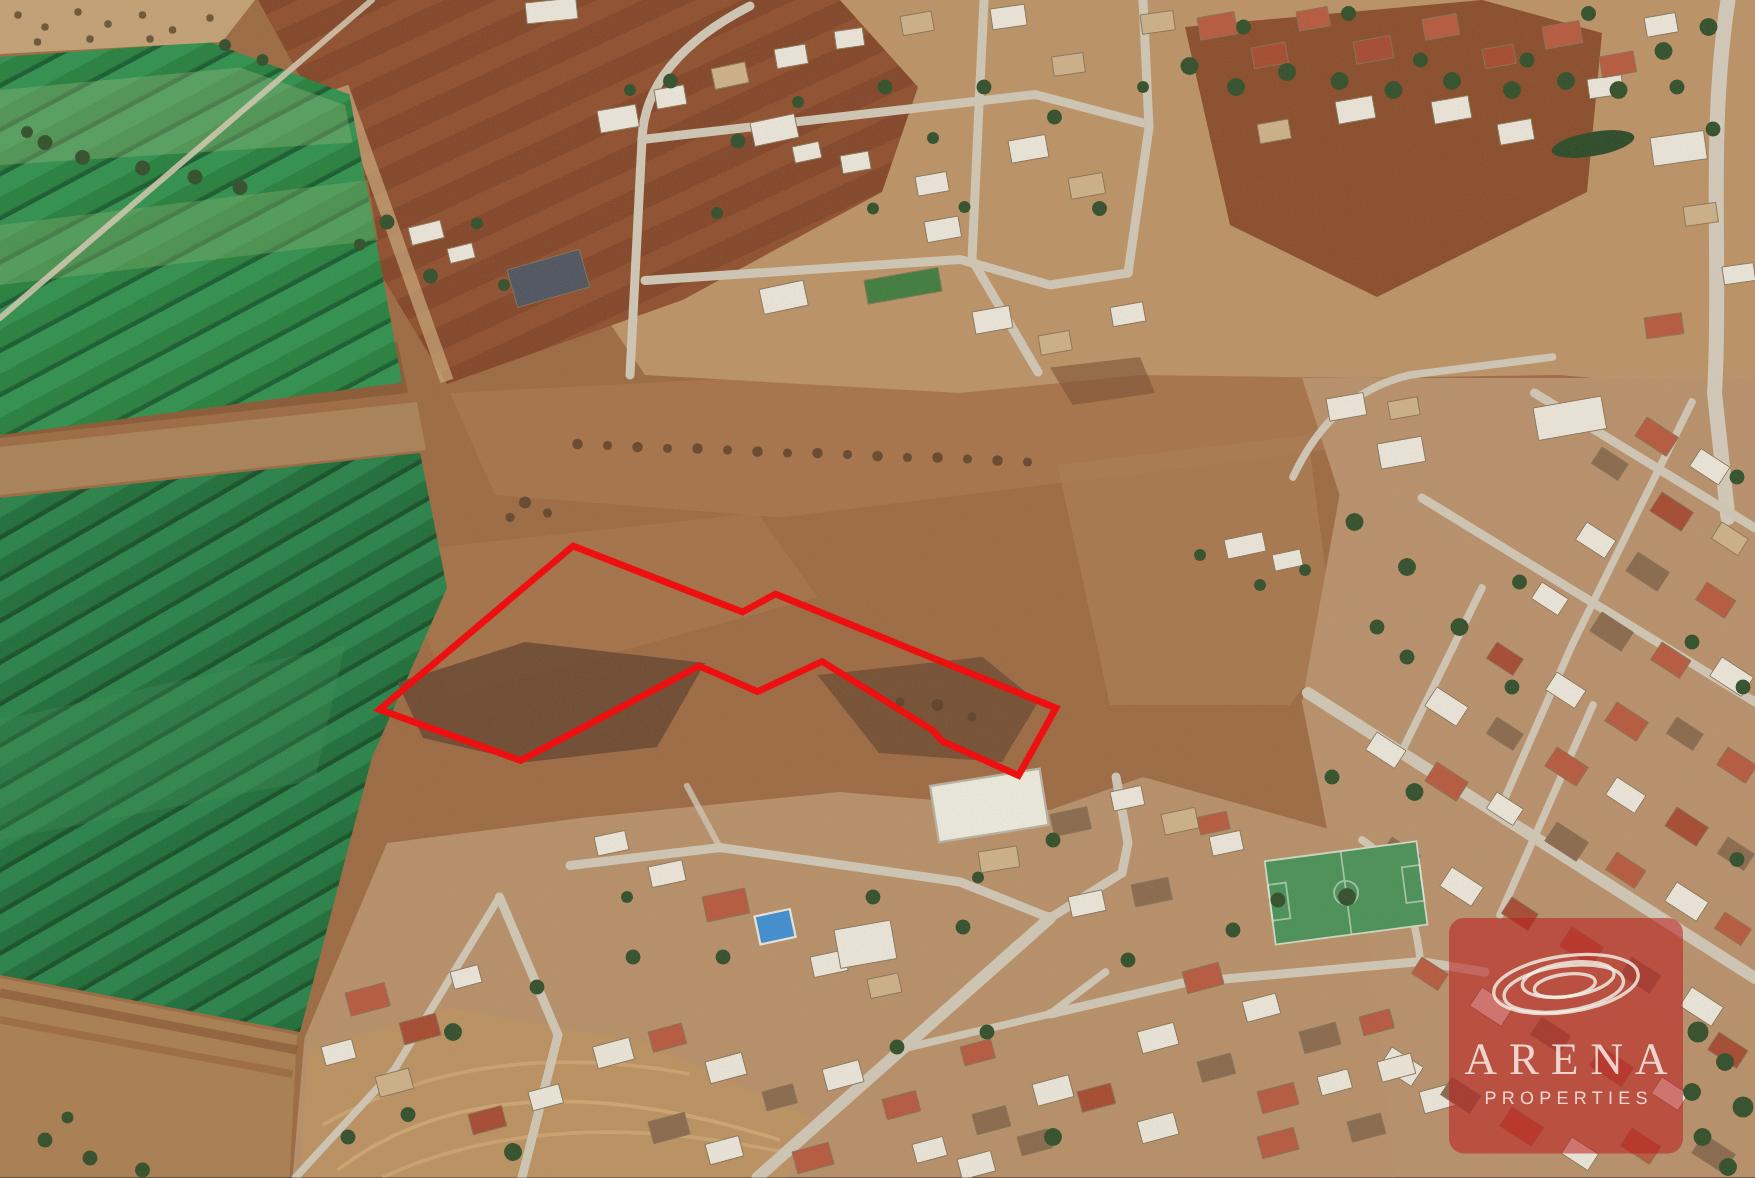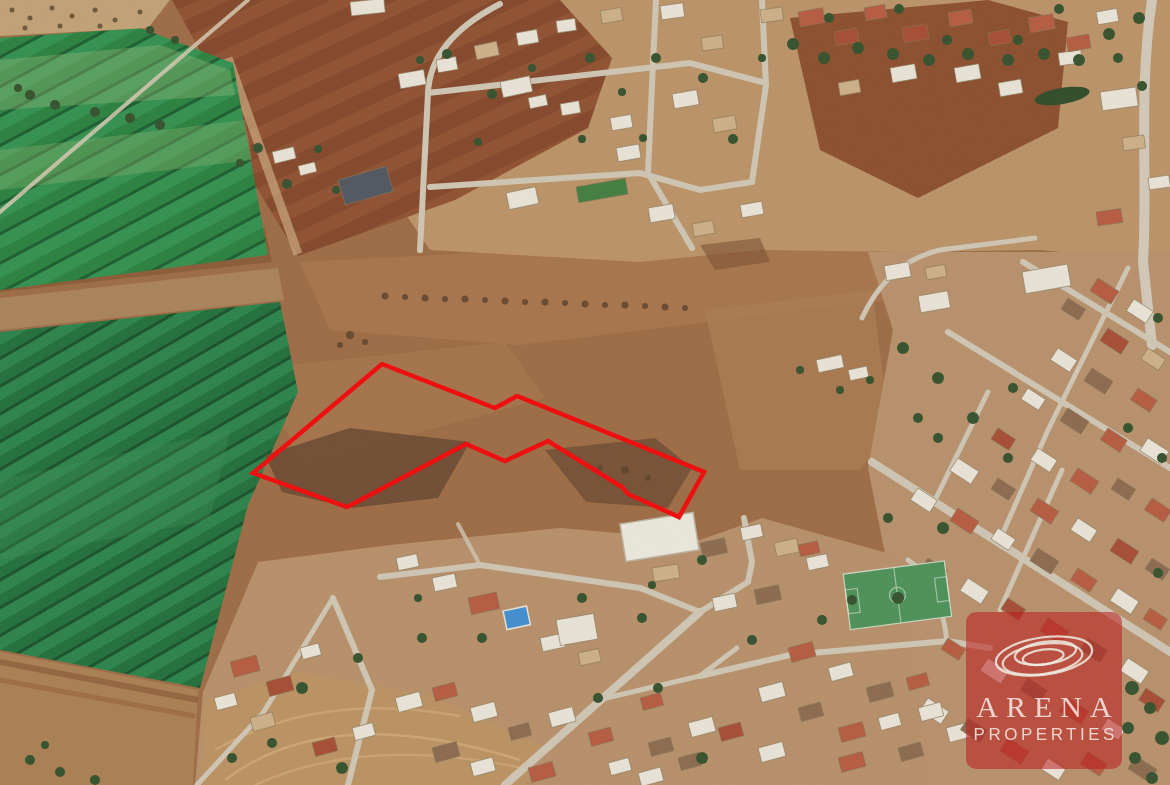--- a/index.html
+++ b/index.html
@@ -10,21 +10,21 @@
                   stroke-linejoin:miter;}
   .watermark{position:absolute;left:966px;top:612px;width:156px;height:157px;
              background:var(--watermark-bg,rgba(187,27,30,.55));
              border-radius:10px;display:flex;flex-direction:column;
              align-items:center;}
   .wm-logo{margin-top:16px;}
   .wm-brand{margin-top:8px;color:var(--watermark-text,rgba(252,250,245,.78));
             font-family:"Liberation Serif",serif;font-size:30px;font-weight:400;
             letter-spacing:8px;line-height:1;text-indent:8px;}
   .wm-tagline{margin-top:4px;color:var(--watermark-text,rgba(252,250,245,.78));
-            font-family:"Liberation Sans",sans-serif;font-size:17px;
+            font-family:"Liberation Sans",sans-serif;font-size:12px;
             letter-spacing:3.5px;line-height:1;text-indent:3.5px;}
 </style>
 </head>
 <body>
 
 <div class="stage">
 <svg class="scene" width="1170" height="785" viewBox="0 0 1170 785">
   <defs>
     <pattern id="rows1" width="26" height="26" patternUnits="userSpaceOnUse" patternTransform="rotate(62)">
       <rect width="26" height="26" fill="#26813f"></rect>

